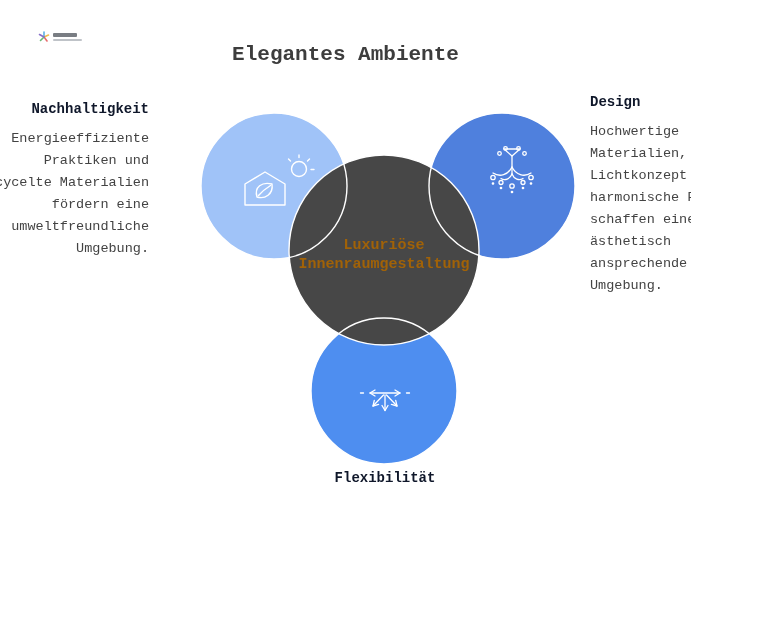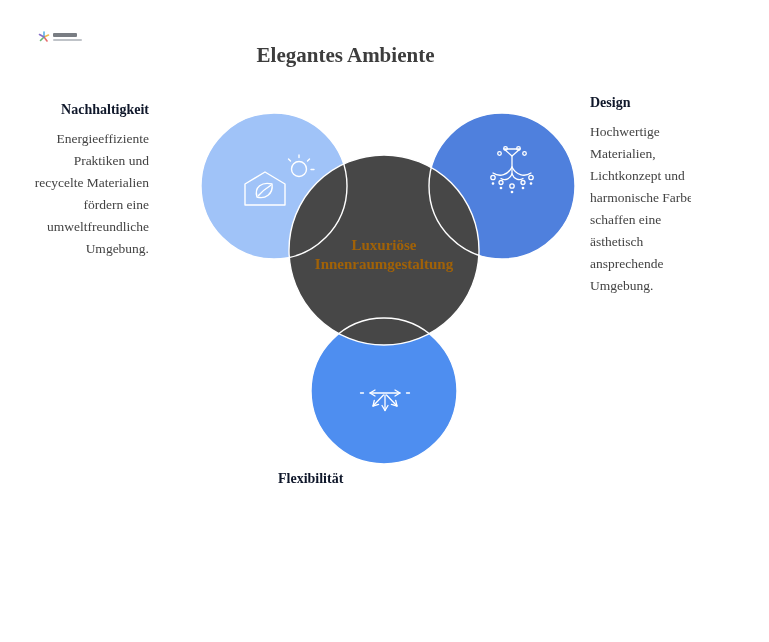--- a/index.html
+++ b/index.html
@@ -6,21 +6,21 @@
     margin: 0;
     padding: 0;
     background: #ffffff;
   }
   .canvas {
     position: relative;
     width: 691px;
     height: 642px;
     background: #ffffff;
     overflow: hidden;
-    font-family: Liberation Serif, serif;
+    font-family: Liberation Mono, monospace;
     border-radius: 27px;
   }
   
   .watermark {
     position: absolute;
     left: 38px;
     top: 31px;
     display: flex;
     align-items: flex-start;
     gap: 3px;
@@ -60,21 +60,21 @@
   .node-text p {
     margin: 0;
     font-size: 13.5px;
     line-height: 22px;
     color: #434343;
     white-space: pre-line;
   }
   .node-text { position: absolute; }
   .node-left   { right: 542px; top: 100px; width: 185px; text-align: right; }
   .node-right  { left: 590px;  top: 93px;  width: 175px; text-align: left; }
-  .node-bottom { left: 278px;  top: 469px; width: 214px; }
+  .node-bottom { left: 278px;  top: 469px; width: 214px; text-align: center; }
 
   .center-label {
     position: absolute;
     left: 284px;
     top: 236px;
     width: 200px;
     text-align: center;
     color: #a16207;
     font-weight: bold;
     font-size: 15px;

